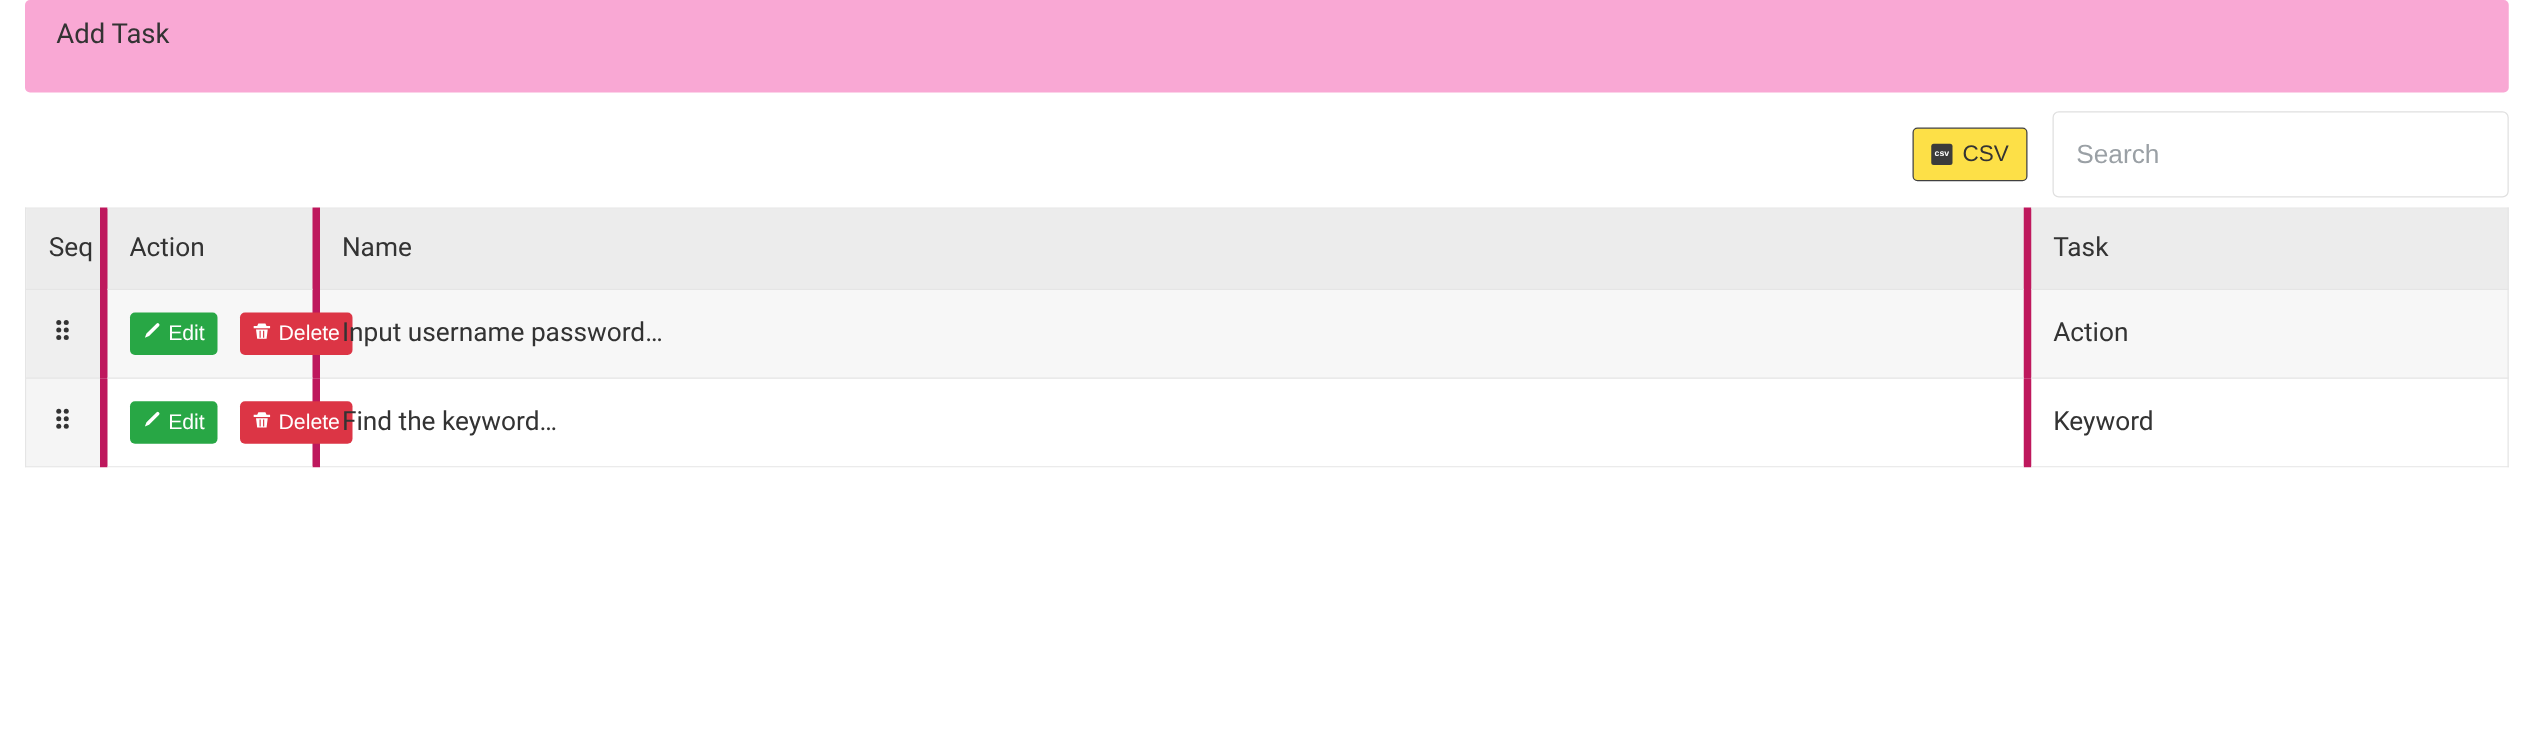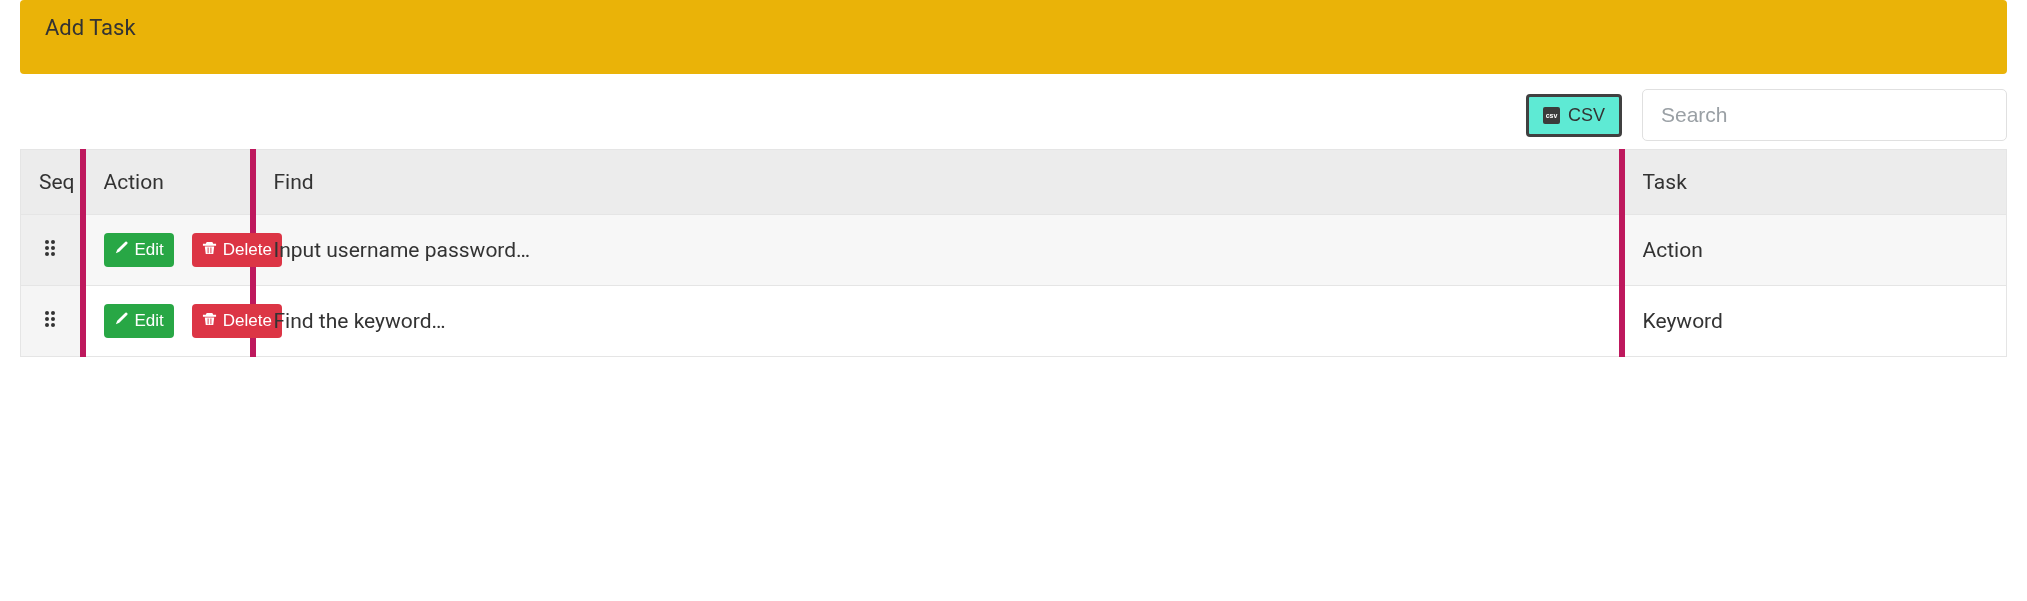--- a/index.html
+++ b/index.html
@@ -1,35 +1,35 @@
 <!DOCTYPE html>
 <html><head>
 <meta charset="utf-8">
 <style>
   * { box-sizing: border-box; }
   html, body { margin:0; padding:0; font-family: -apple-system, BlinkMacSystemFont, "Segoe UI", Roboto, "Helvetica Neue", Arial, sans-serif; color:#333; background:#fff; }
   body { width:2027px; }
 
-  .panel { margin:0 20px 15px 20px; background:#eab308; border-radius:4px; padding:15px 25px 20px 25px; }
+  .panel { margin:0 20px 15px 20px; background:#f9a8d4; border-radius:4px; padding:15px 25px 20px 25px; }
   .panel-title { font-size:22px; font-weight:400; color:#333; margin-bottom:14px; }
   .form-row { display:flex; gap:18px; align-items:center; }
   .text-input,
   .select-input { height:54px; background:#fff; border:1px solid #e0e0e0; border-radius:5px; padding:0 18px; font-size:21px; color:#777; outline:none; }
   .text-input { flex:0 0 990px; }
   .text-input::placeholder { color:#9aa0a5; }
   .select-wrap { flex:0 0 365px; position:relative; }
   .select-input { width:100%; padding-right:40px; display:flex; align-items:center; cursor:pointer; user-select:none; }
   .select-caret { position:absolute; right:16px; top:50%; transform:translateY(-50%); pointer-events:none; }
   .btn { height:53px; border:none; border-radius:4px; font-size:21px; font-weight:500; cursor:pointer; display:inline-flex; align-items:center; justify-content:center; }
   .btn-add { background:#28a745; color:#fff; flex:0 0 108px; }
 
   .toolbar { margin:0 20px 8px 20px; display:flex; justify-content:flex-end; gap:20px; align-items:center; }
-  .csv-btn { height:43px; padding:0 14px; background:#5eead4; border:3px solid #404040; border-radius:4px; display:inline-flex; align-items:center; gap:8px; cursor:pointer; font-size:18px; color:#333; }
+  .csv-btn { height:43px; padding:0 14px; background:#fde047; border:1px solid #404040; border-radius:4px; display:inline-flex; align-items:center; gap:8px; cursor:pointer; font-size:18px; color:#333; }
   .csv-icon { width:17px; height:17px; background:#3b3b3b; color:#fff; font-size:7px; font-weight:bold; display:flex; align-items:center; justify-content:center; border-radius:2px; }
-  .search-input { width:365px; height:52px; border:1px solid #e0e0e0; border-radius:5px; padding:0 18px; font-size:21px; outline:none; }
+  .search-input { width:365px; height:69px; border:1px solid #e0e0e0; border-radius:5px; padding:0 18px; font-size:21px; outline:none; }
   .search-input::placeholder { color:#9aa0a5; }
 
   .table { width:calc(100% - 40px); margin:0 20px; border-collapse:collapse; table-layout:fixed; }
   .table th, .table td { text-align:left; font-weight:400; font-size:21px; color:#333; border:1px solid #e5e5e5; border-left:none; border-right:none; vertical-align:middle; }
   .table th { background:#ececec; border:1px solid #e5e5e5; border-top:1px solid #e5e5e5; padding:20px 18px; }
   .table th + th, .table td + td { border-left:6px solid #be185d; }
   .table th:first-child, .table td:first-child { border-left:1px solid #e5e5e5; }
   .table th:last-child, .table td:last-child { border-right:1px solid #e5e5e5; }
   .table td { padding:18px; }
   .col-seq { width:62px; text-align:center; }
@@ -62,21 +62,21 @@
     <span>CSV</span>
   </button>
   <input class="search-input" type="text" placeholder="Search" style="">
 </div>
 
 <table class="table">
   <thead>
     <tr>
       <th class="col-seq">Seq</th>
       <th class="col-action">Action</th>
-      <th>Find</th>
+      <th>Name</th>
       <th class="col-type">Task</th>
     </tr>
   </thead>
   <tbody>
     <tr class="row-alt">
       <td class="col-seq">
         <span class="drag-handle">
           <svg width="14" height="20" viewBox="0 0 14 20">
             <circle cx="4" cy="4" r="2" fill="#333"></circle>
               <circle cx="10" cy="4" r="2" fill="#333"></circle>

